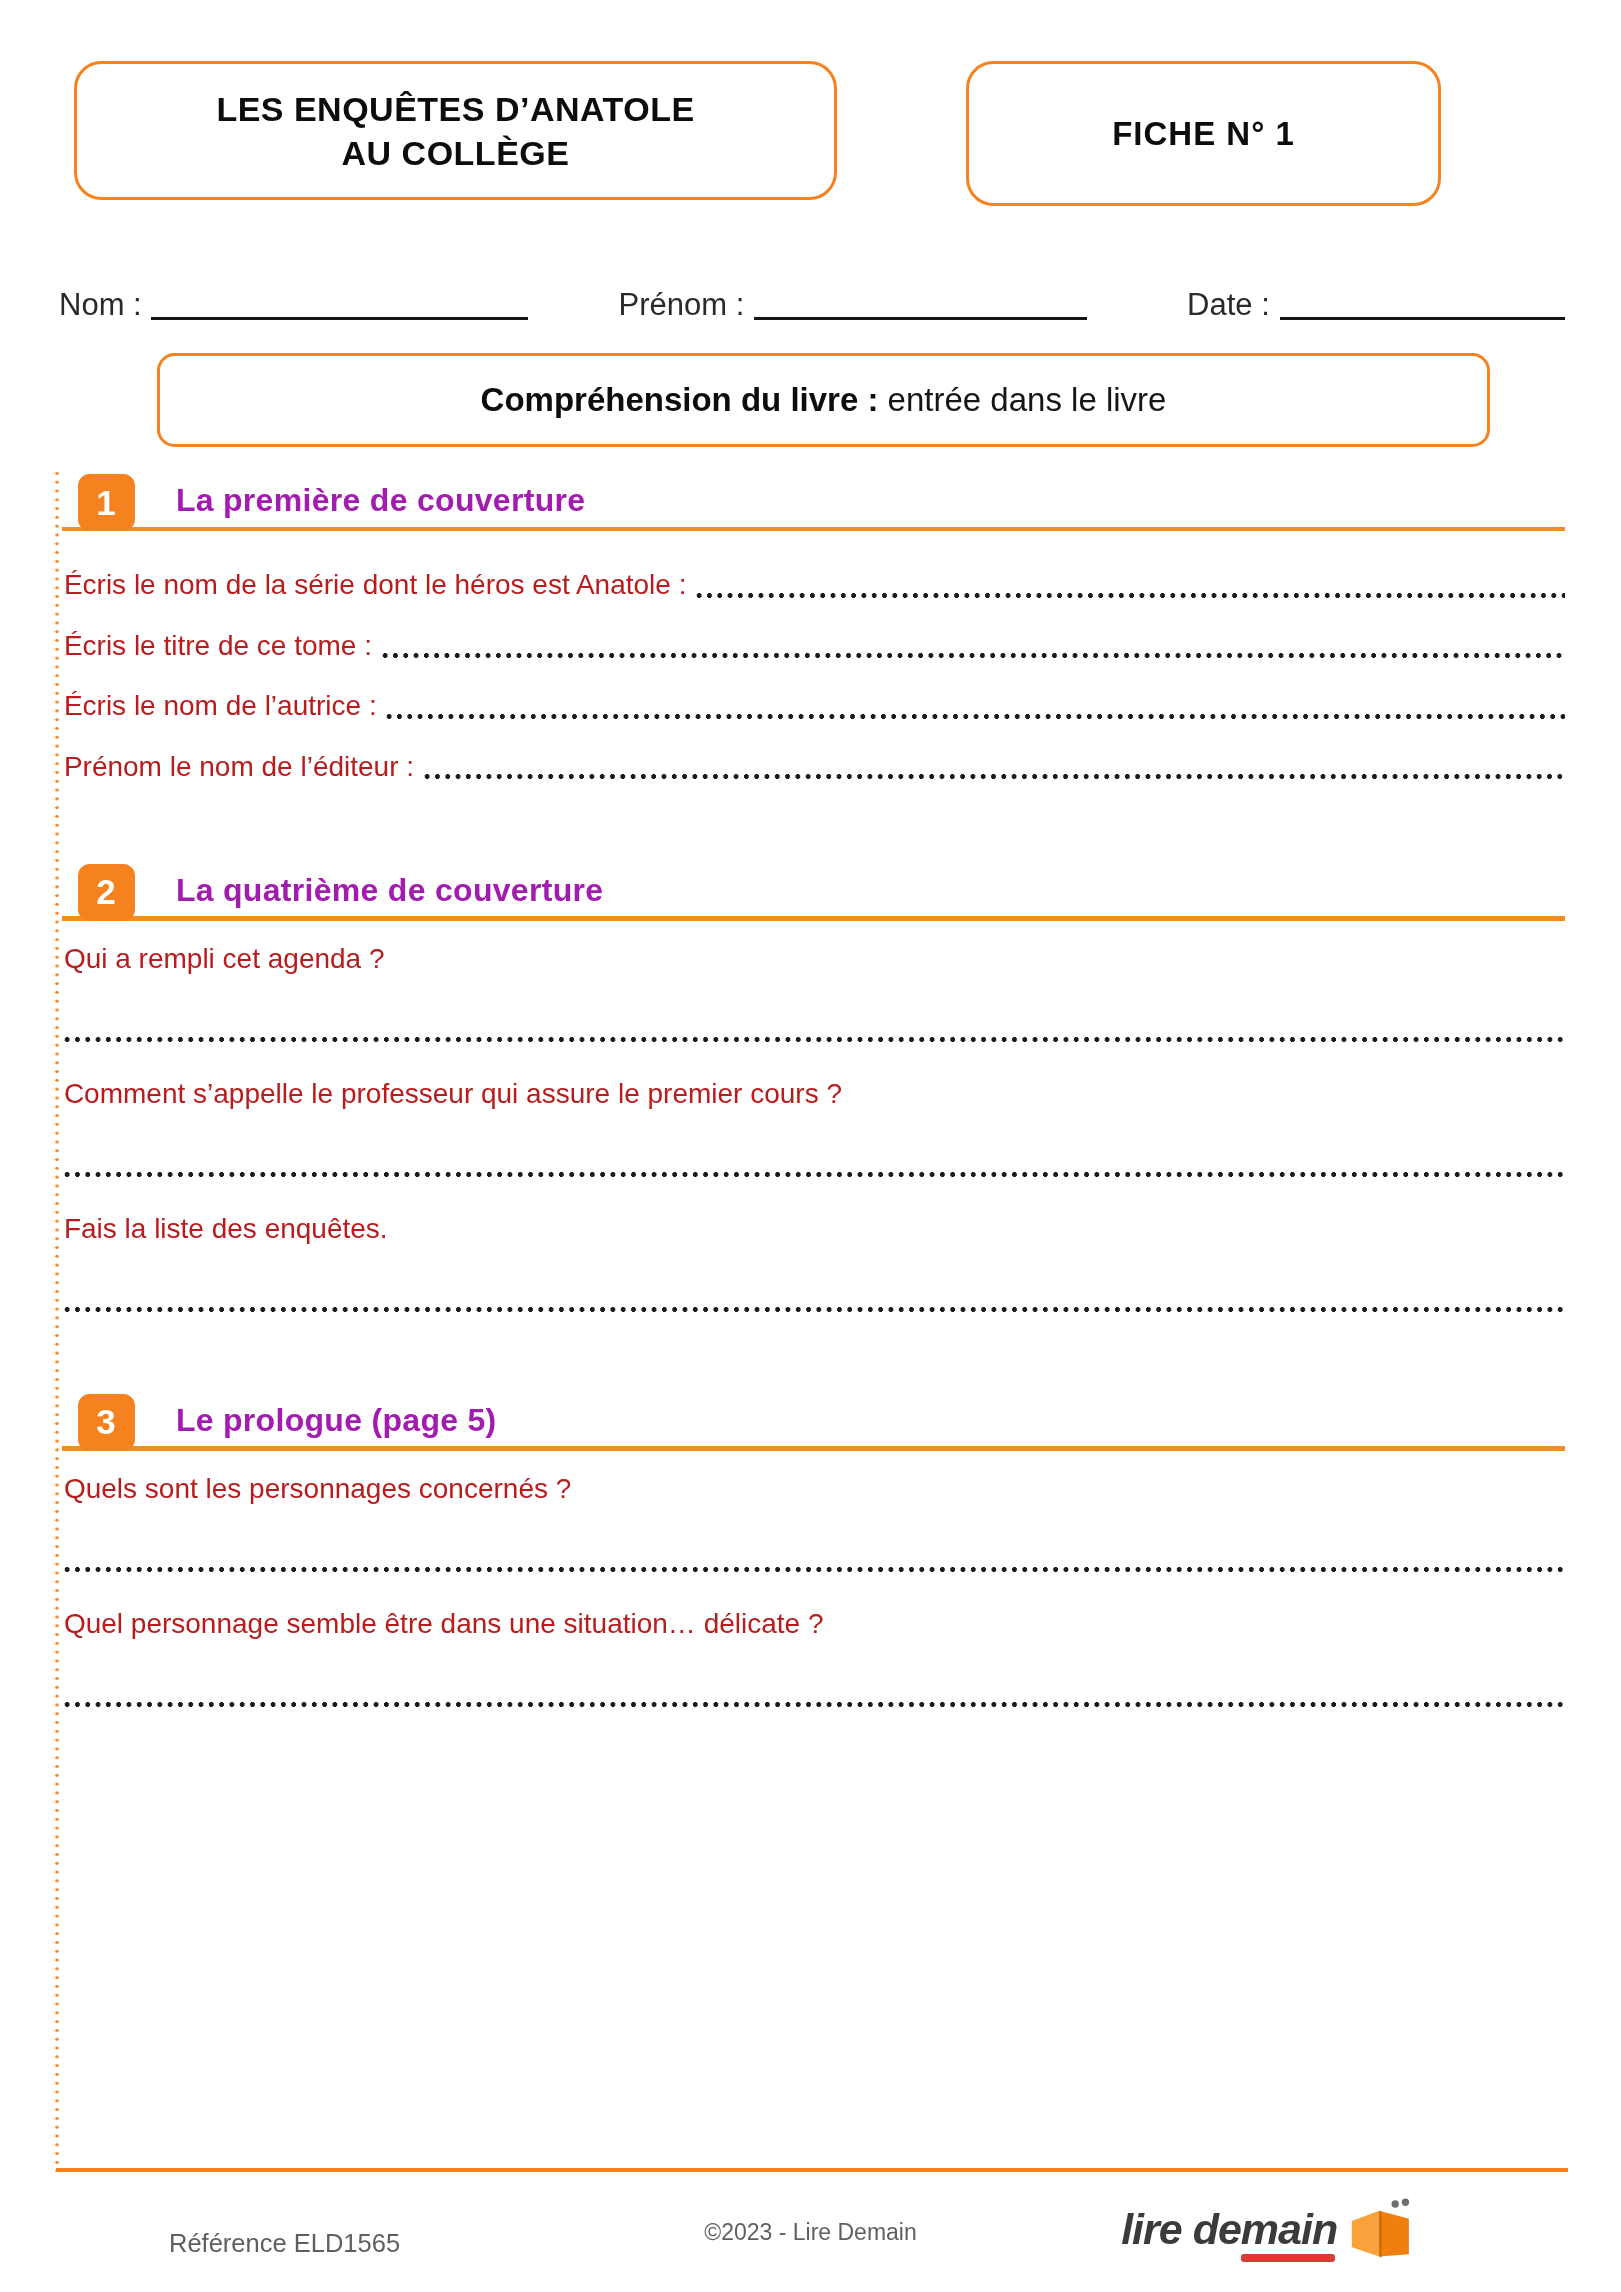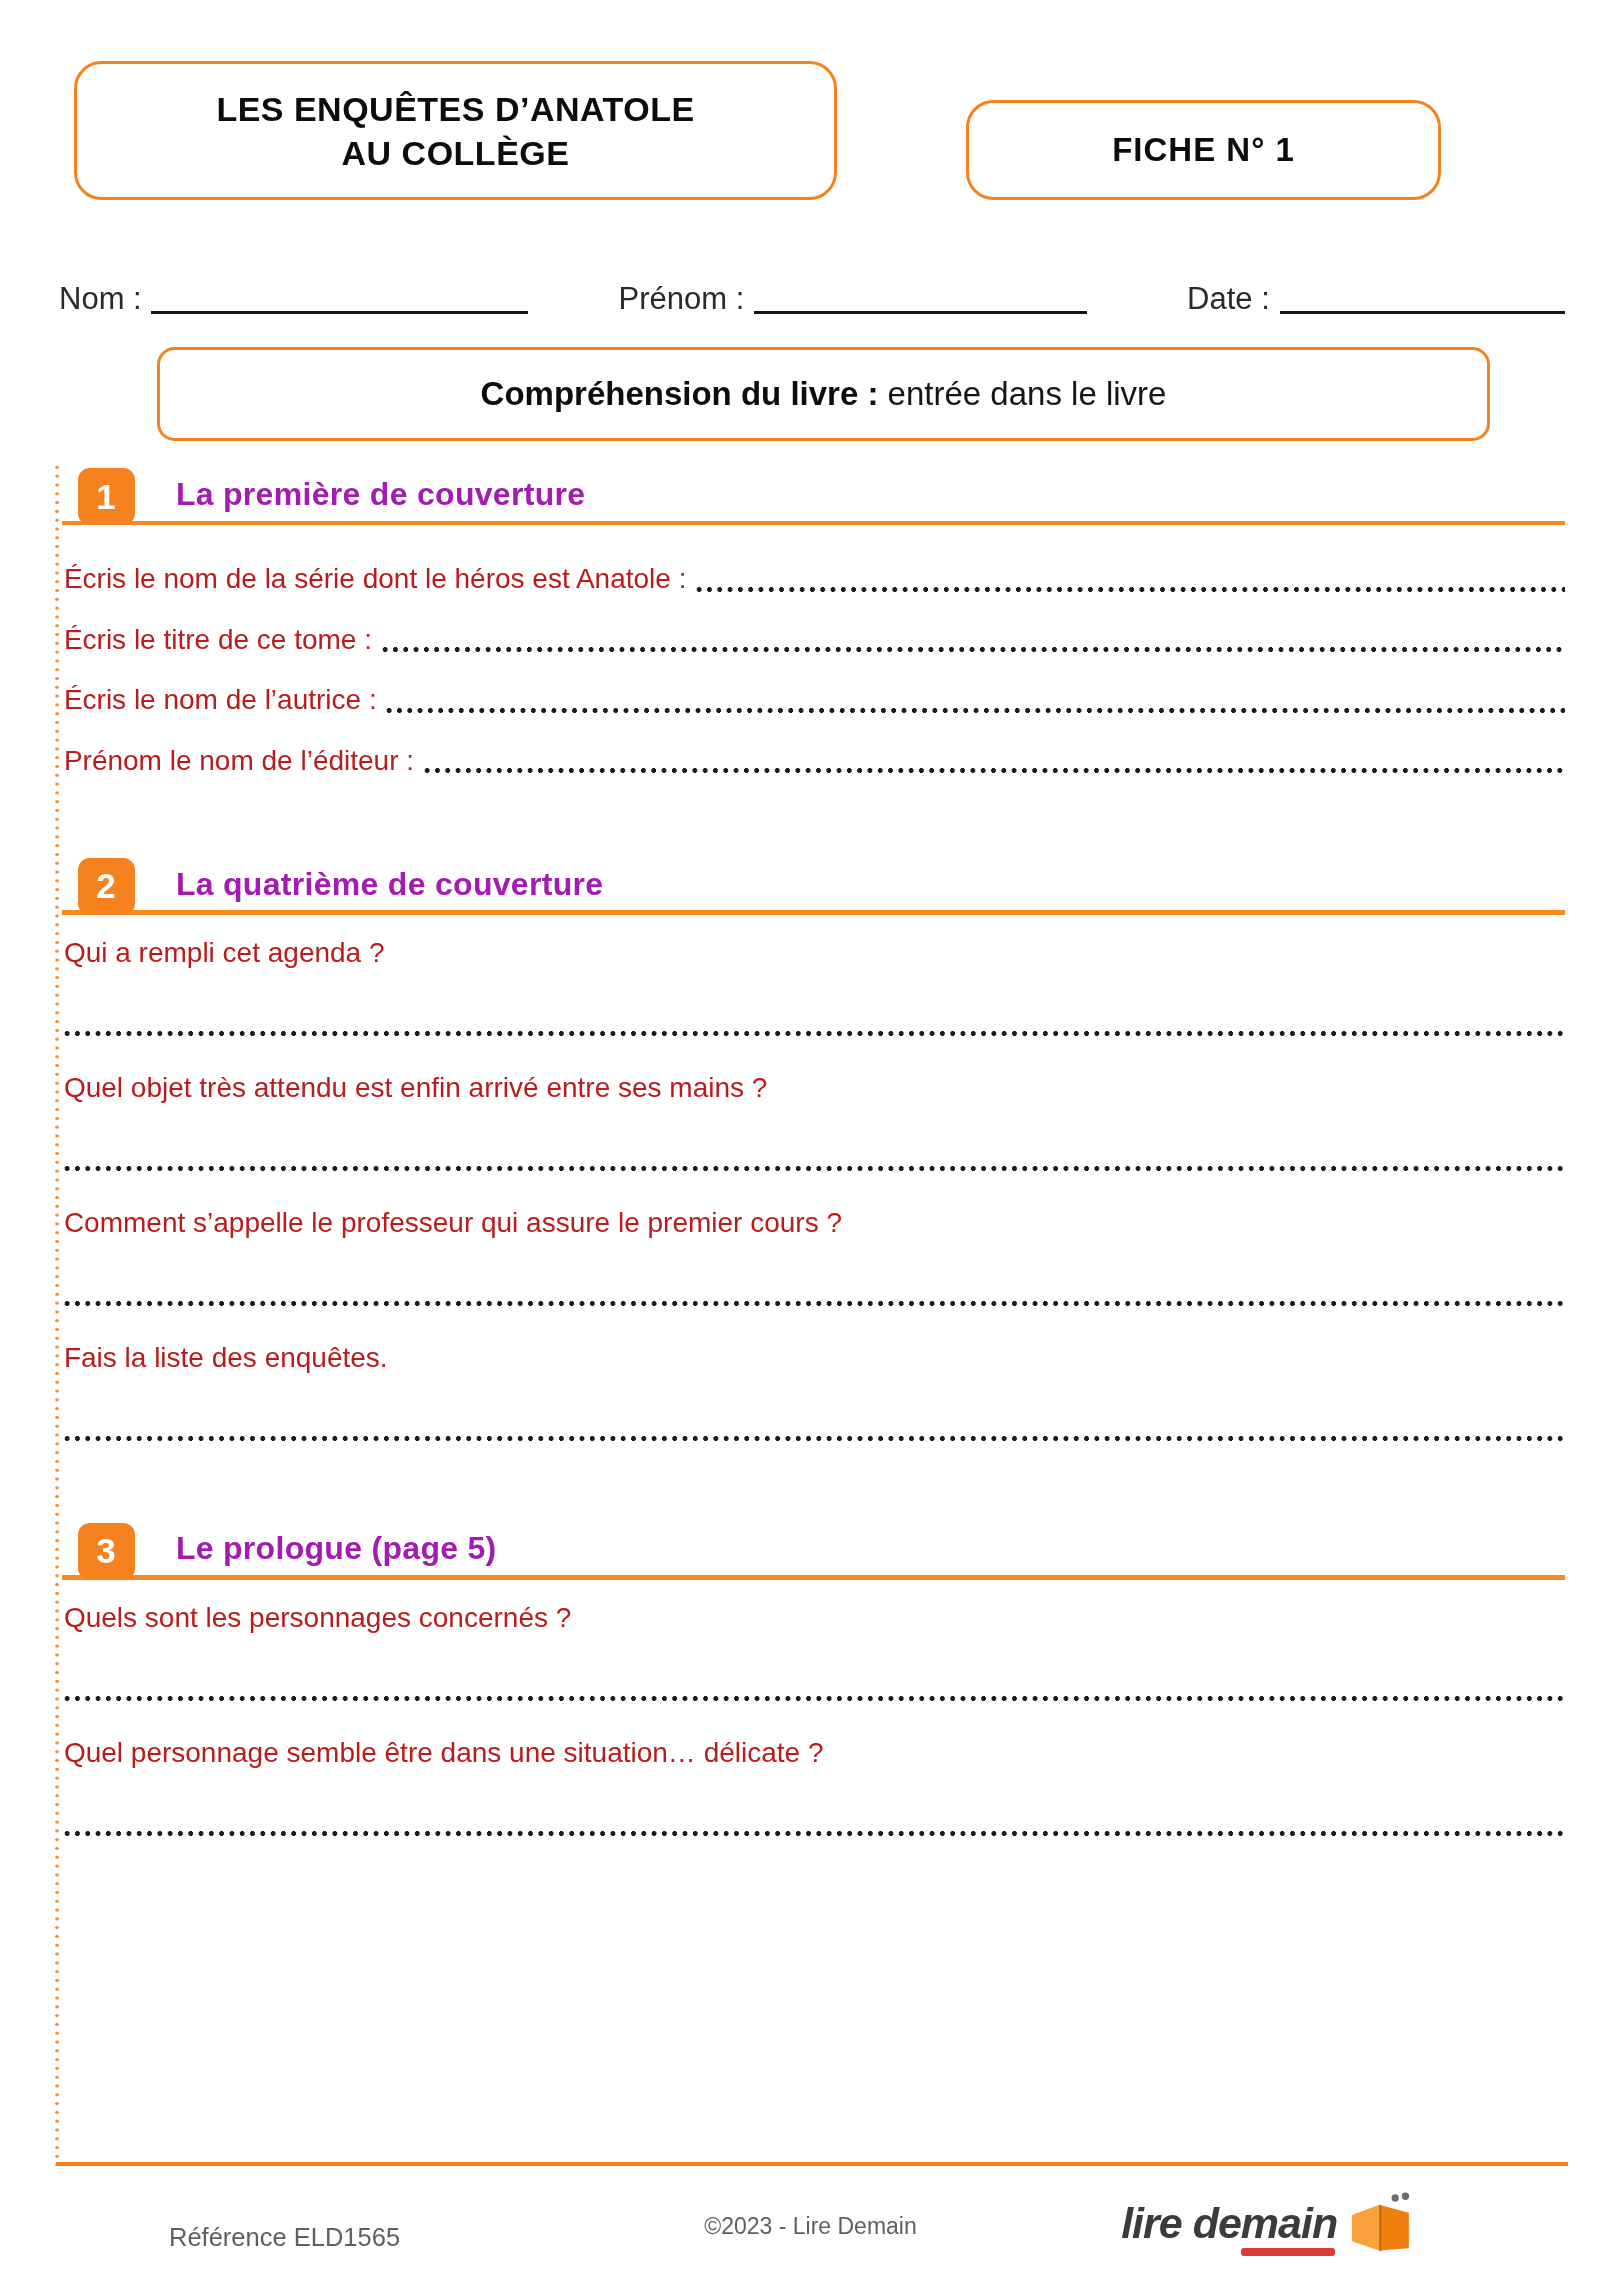--- a/index.html
+++ b/index.html
@@ -16,22 +16,22 @@
 
   
   .top-row{display:flex;justify-content:space-between;margin:61px 180px 0 74px;}
   .series-box{
     width:763px;height:139px;border:3.9px solid var(--orange);border-radius:27.4px;
     display:flex;flex-direction:column;align-items:center;justify-content:center;
     text-align:center;
   }
   .series-line{font-size:34px;font-weight:bold;color:#0d0d0d;line-height:44px;letter-spacing:0.5px;}
   .fiche-box{
-    width:475px;height:100px;border:3.9px solid var(--orange);border-radius:27.4px;
-    display:flex;align-items:center;justify-content:center;margin-top:39px;
+    width:475px;height:145px;border:3.9px solid var(--orange);border-radius:27.4px;
+    display:flex;align-items:center;justify-content:center;
   }
   .fiche-label{font-size:33px;font-weight:bold;color:#0d0d0d;letter-spacing:1px;}
 
   
   .id-row{display:flex;align-items:flex-end;margin:73px 56px 0 59px;height:41px;}
   .id-label{font-size:31px;color:#2a2a2a;line-height:1;margin-bottom:0;}
   .wline{display:inline-block;border-bottom:3.9px solid #151515;height:9.8px;margin-left:9.8px;}
   .w-nom{width:377px;}
   .w-prenom{width:333px;}
   .w-date{flex:1;}
@@ -163,24 +163,20 @@
       </div>
       <h2 class="sec-title">La quatrième de couverture</h2>
     </div>
     <div class="sec-rule"></div>
     <div class="sec-body">
             <div class="qa">
               <p class="q-text">Qui a rempli cet agenda ?</p>
               <div class="dotline"></div>
             </div>
             <div class="qa">
-              <p class="q-text">Quel objet très attendu est enfin arrivé entre ses mains ?</p>
-              <div class="dotline"></div>
-            </div>
-            <div class="qa">
               <p class="q-text">Comment s’appelle le professeur qui assure le premier cours ?</p>
               <div class="dotline"></div>
             </div>
             <div class="qa">
               <p class="q-text">Fais la liste des enquêtes.</p>
               <div class="dotline"></div>
             </div>
           </div>
   </section>
 

